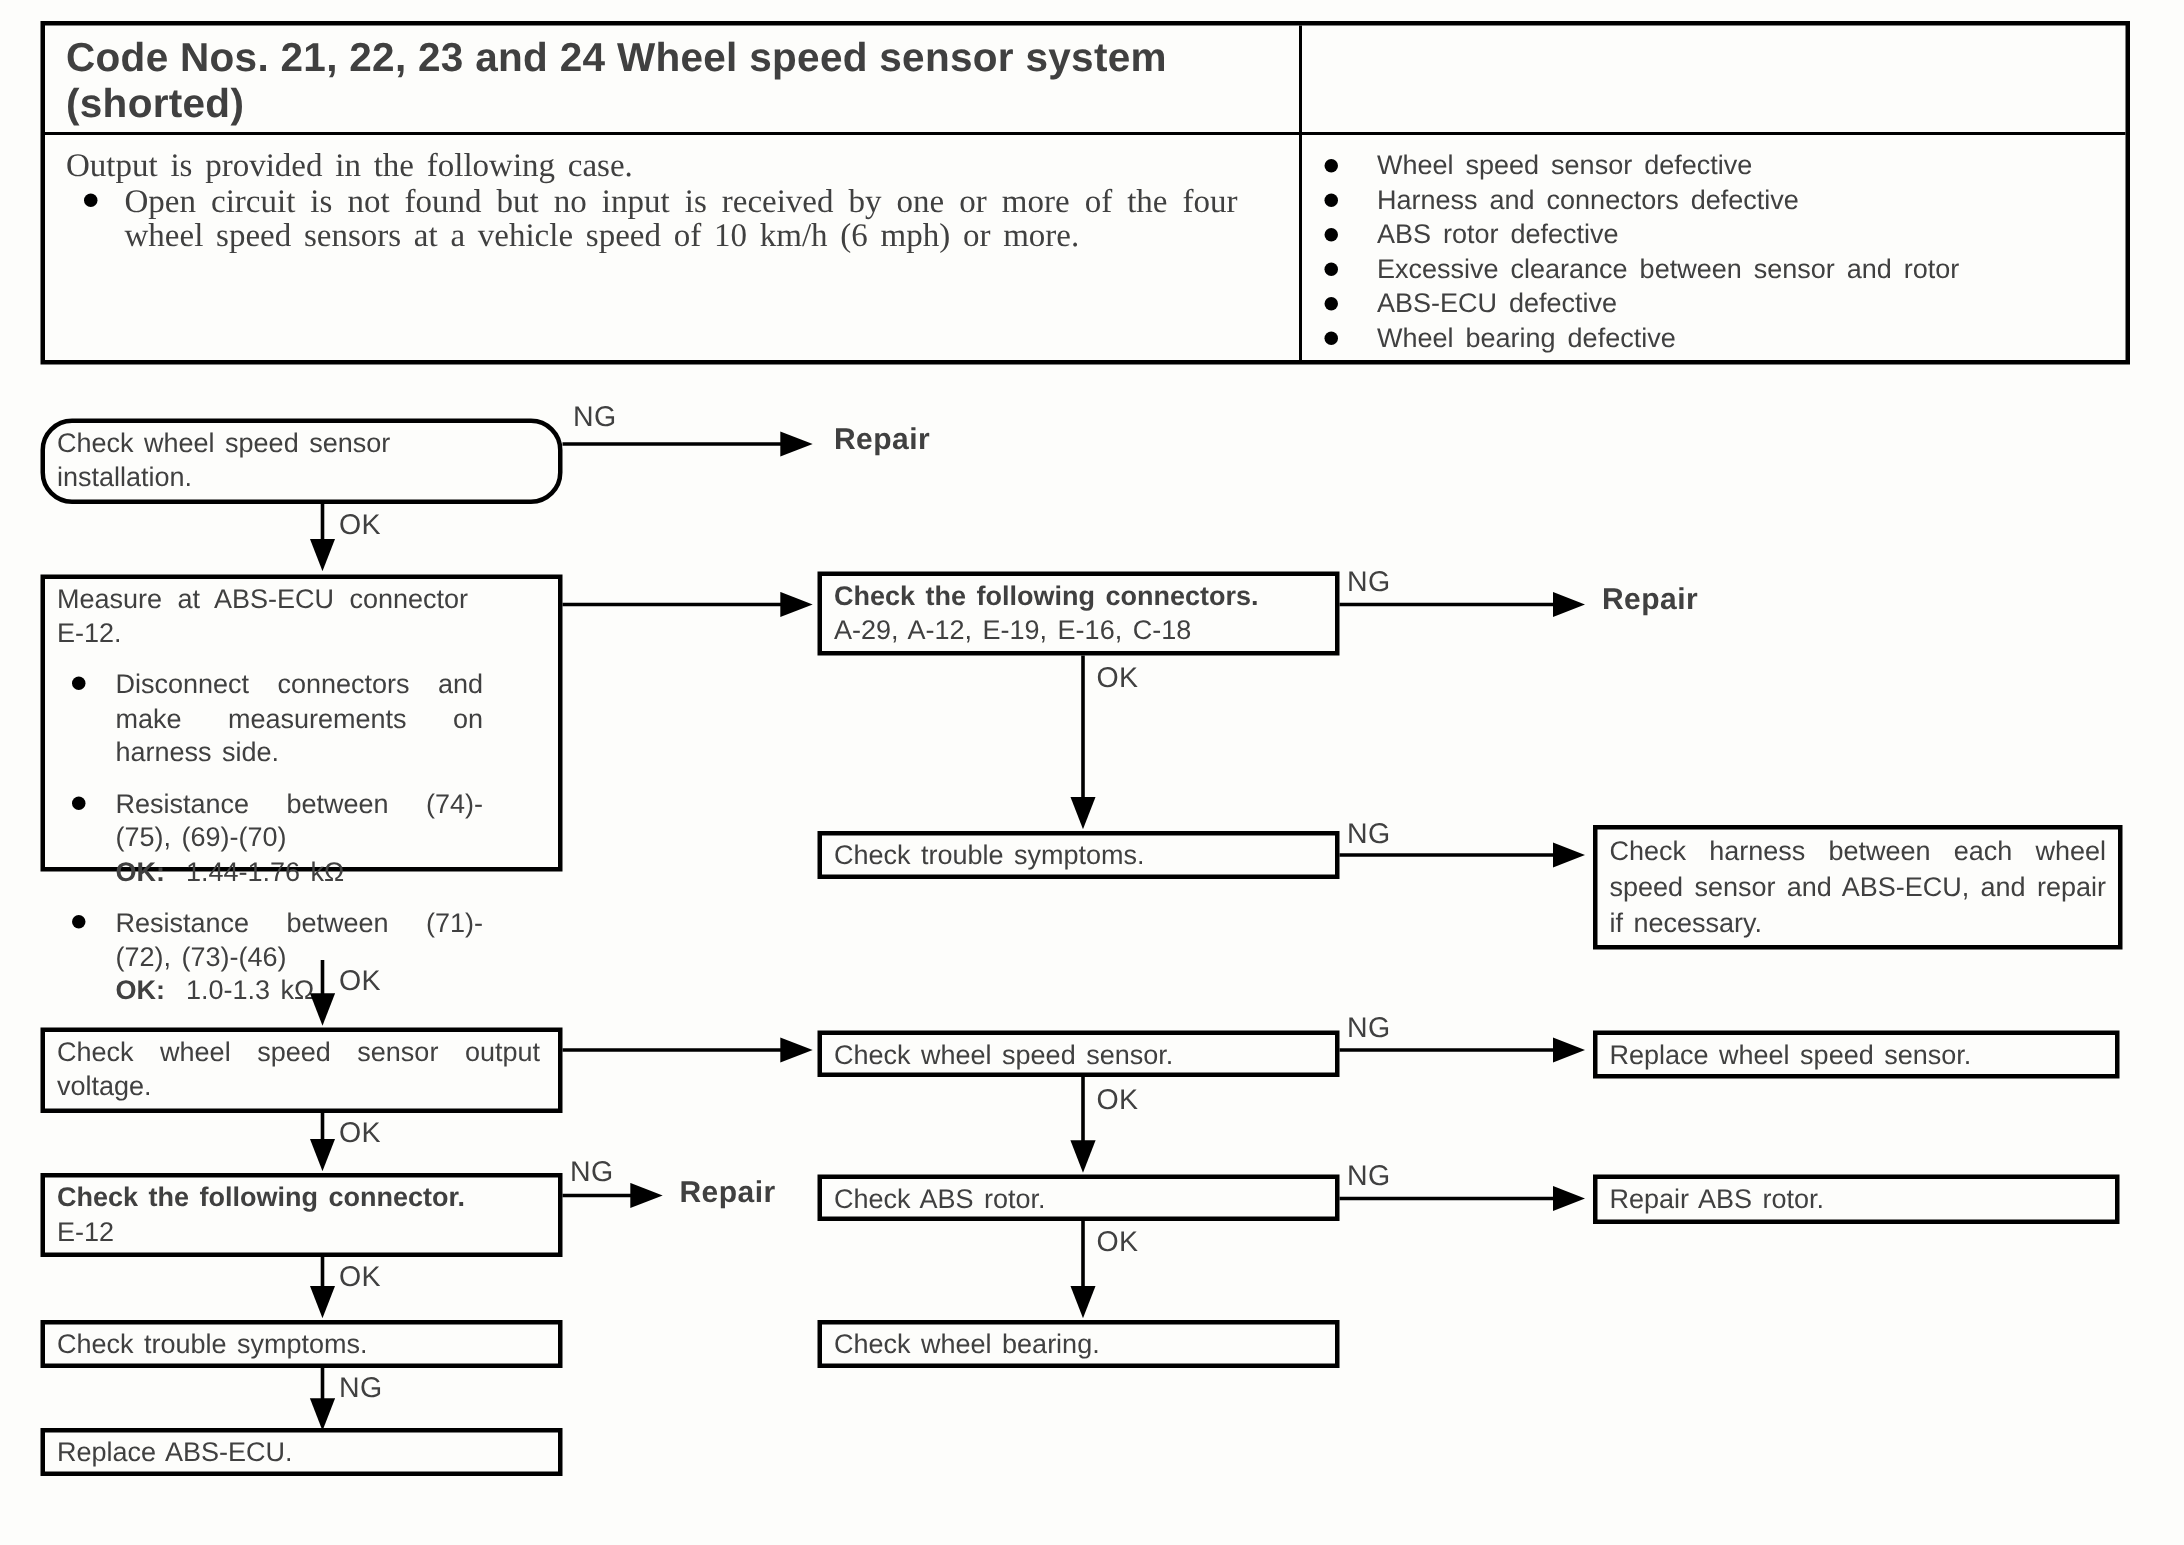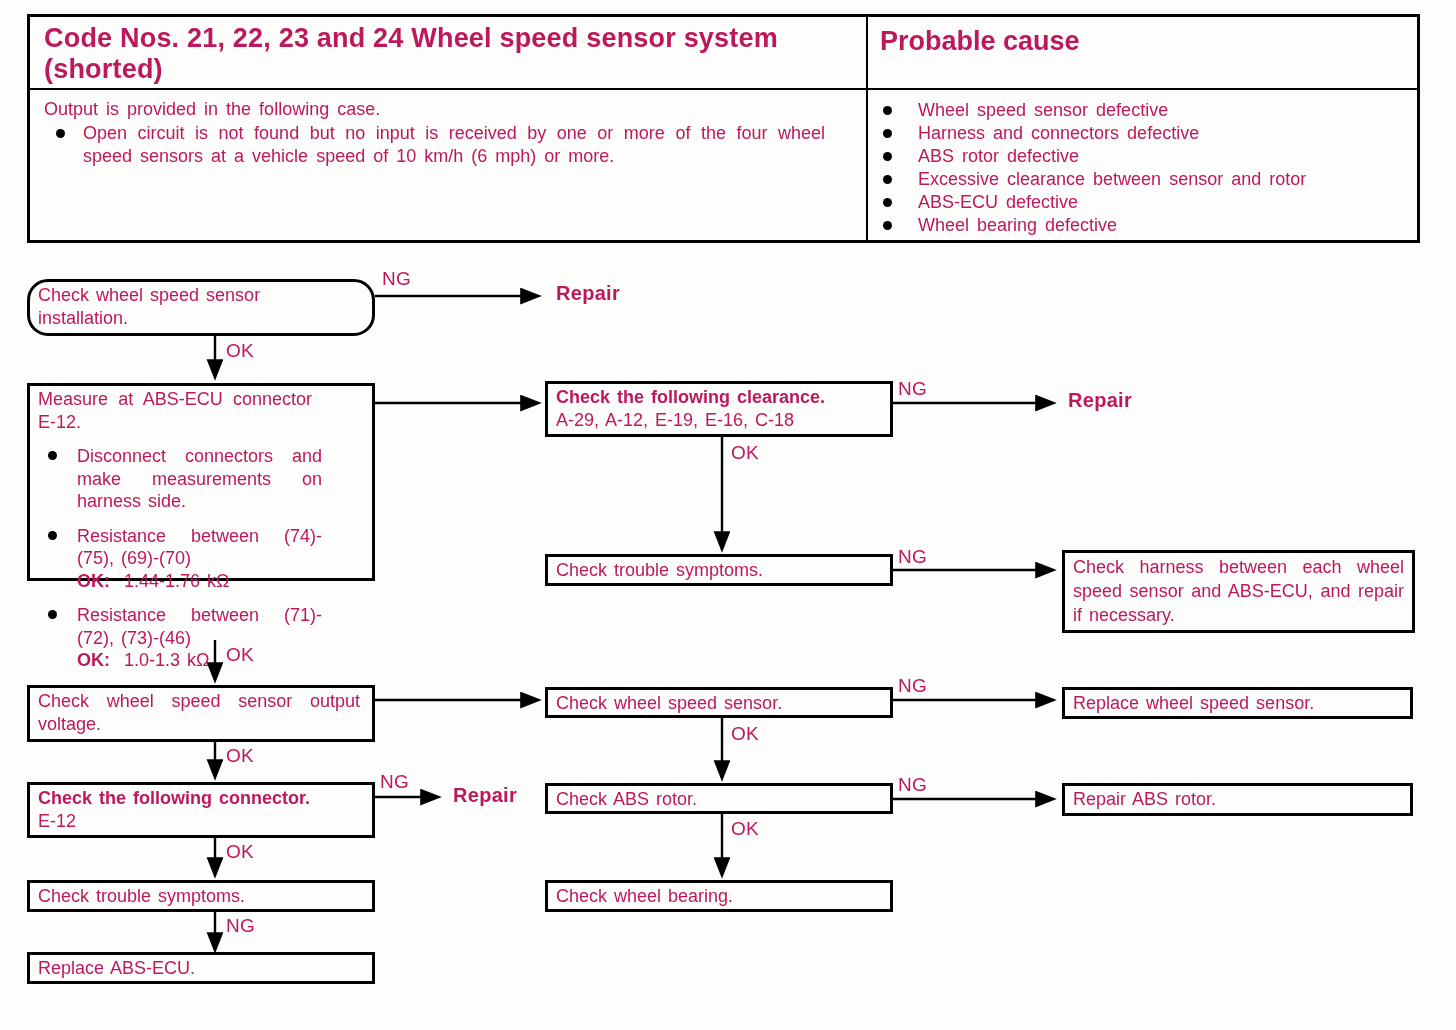--- a/index.html
+++ b/index.html
@@ -1,28 +1,28 @@
 <!DOCTYPE html>
 <html><head>
 <meta charset="utf-8">
 <style>
   html,body{margin:0;padding:0;background:#ffffff;}
   .page{
     position:relative;width:1456px;height:1030px;background:#fdfdfb;
-    font-family:"Liberation Sans",sans-serif;color:#be185d;overflow:hidden;
+    font-family:"Liberation Sans",sans-serif;color:#404040;overflow:hidden;
   }
   
   .info-table{position:absolute;left:27px;top:14px;width:1393px;height:229px;
     border:3px solid #000;box-sizing:border-box;background:#fdfdfb;}
   .it-vdiv{position:absolute;left:836px;top:0;bottom:0;width:2px;background:#000;}
   .it-hdiv{position:absolute;left:0;right:0;top:71px;height:2px;background:#000;}
   .it-title{position:absolute;left:14px;top:6px;width:800px;
     font-size:27px;font-weight:bold;line-height:31px;letter-spacing:.2px;}
   .it-pc{position:absolute;left:850px;top:9px;font-size:27px;font-weight:bold;}
-  .it-left-body{position:absolute;left:14px;top:81px;width:800px;font-size:18px;line-height:23px;word-spacing:3px;}
+  .it-left-body{position:absolute;left:14px;top:81px;width:800px;font-size:22px;line-height:23px;word-spacing:3px;font-family:Liberation Serif, serif;}
   .it-bullet-row{display:flex;margin-top:1px;}
   .dot{flex:0 0 9px;width:9px;height:9px;border-radius:50%;background:#000;margin-top:7px;}
   .it-left-body .dot{margin-left:12px;margin-right:18px;}
   .it-left-body .btxt{width:742px;text-align:justify;}
   .it-right-body{position:absolute;left:853px;top:82px;width:530px;font-size:18px;line-height:23px;word-spacing:3px;}
   .cause-row{display:flex;}
   .cause-row .dot{margin-right:26px;}
   
   .node{position:absolute;border:3px solid #000;background:#fdfdfb;box-sizing:border-box;
     font-size:18px;line-height:23px;padding:2px 8px;word-spacing:2px;}
@@ -58,21 +58,20 @@
 </style>
 </head>
 <body>
 
 <div class="page">
 
   <div class="info-table">
     <div class="it-vdiv"></div>
     <div class="it-hdiv"></div>
     <div class="it-title">Code Nos. 21, 22, 23 and 24 Wheel speed sensor system (shorted)</div>
-    <div class="it-pc">Probable cause</div>
     <div class="it-left-body">
       <div>Output is provided in the following case.</div>
       <div class="it-bullet-row">
         <span class="dot"></span>
         <div class="btxt">Open circuit is not found but no input is received by one or more of the four wheel speed sensors at a vehicle speed of 10 km/h (6 mph) or more.</div>
       </div>
     </div>
     <div class="it-right-body">
       <div class="cause-row">
           <span class="dot"></span>
@@ -138,21 +137,21 @@
 
   <div class="node" id="n5">
     <div>Check trouble symptoms.</div>
   </div>
 
   <div class="node" id="n6">
     <div>Replace ABS-ECU.</div>
   </div>
 
   <div class="node" id="m1">
-    <div class="bold">Check the following clearance.</div>
+    <div class="bold">Check the following connectors.</div>
     <div>A-29, A-12, E-19, E-16, C-18</div>
   </div>
 
   <div class="node" id="m2">
     <div>Check trouble symptoms.</div>
   </div>
 
   <div class="node" id="m3">
     <div>Check wheel speed sensor.</div>
   </div>

